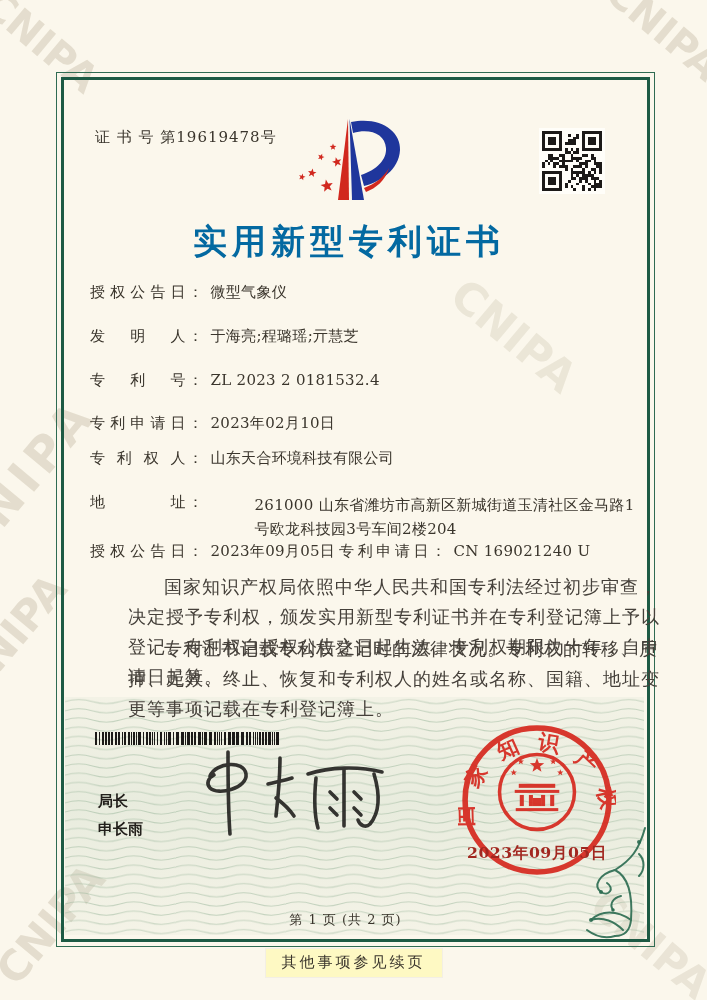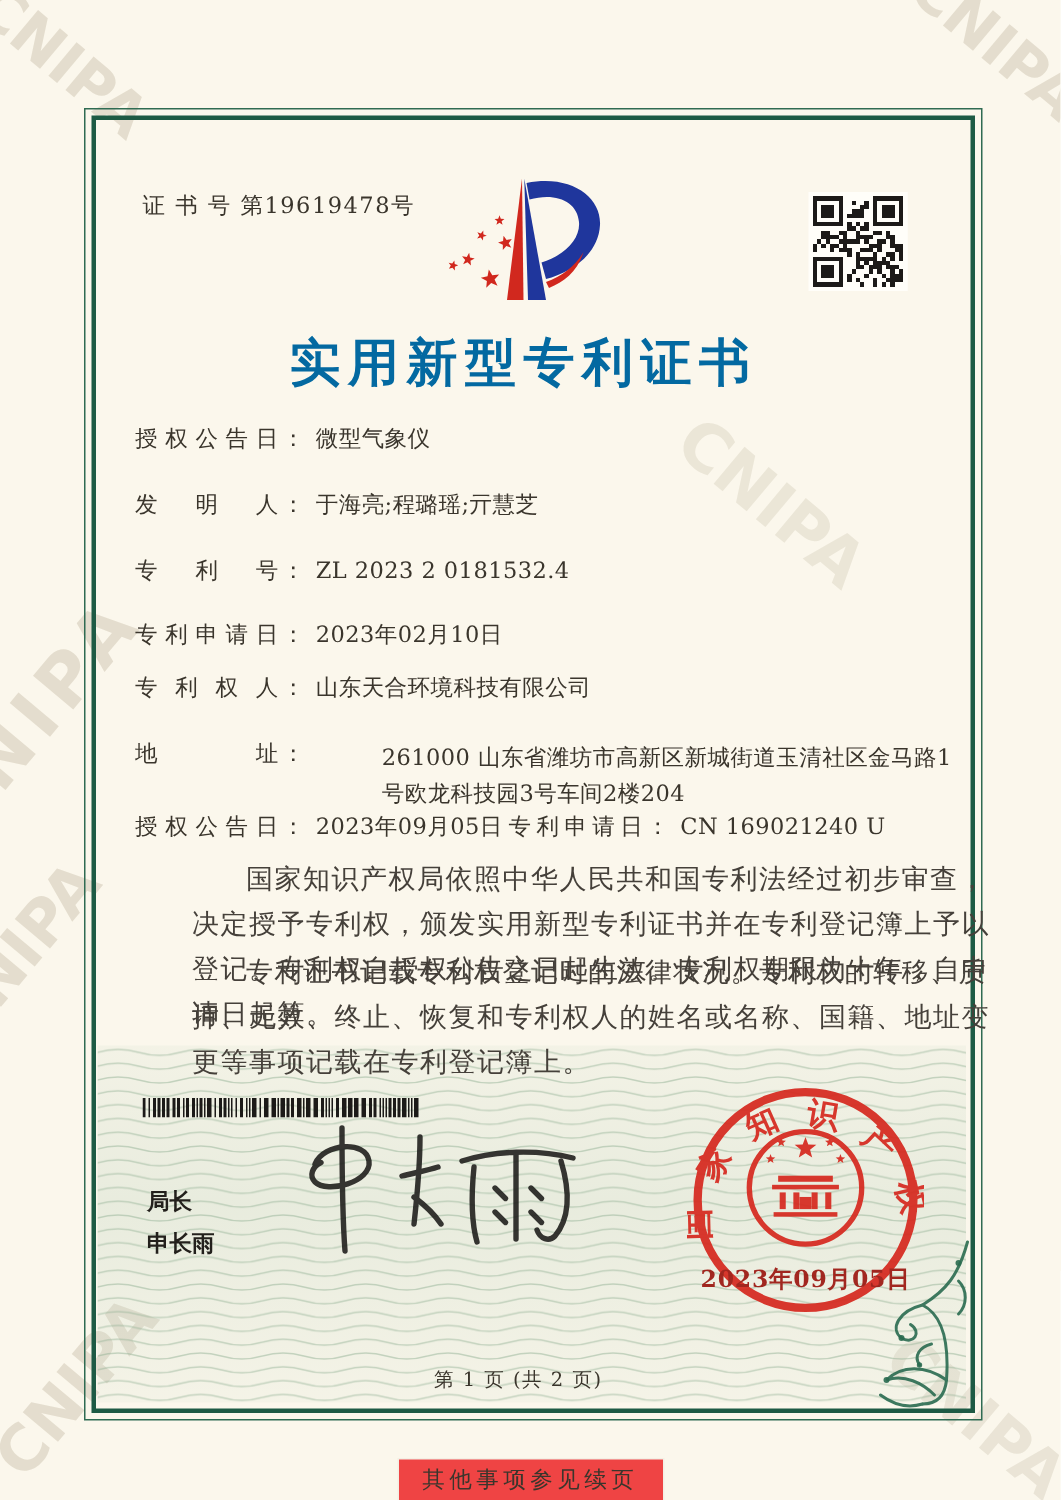--- a/index.html
+++ b/index.html
@@ -27,22 +27,22 @@
   .barcode{position:absolute;left:95px;top:732px;z-index:3;}
   .sig{position:absolute;left:192px;top:748px;z-index:4;}
   .offtitle{position:absolute;left:98px;top:792px;font-size:15px;font-weight:600;z-index:3;
             font-family:"DejaVu Sans","Liberation Sans",sans-serif;color:#23201c;}
   .offname{position:absolute;left:98px;top:820px;font-size:15px;font-weight:600;z-index:3;
            font-family:Liberation Mono, monospace;color:#23201c;}
   .seal{position:absolute;left:458px;top:721px;z-index:5;opacity:.92;}
   .pagenum{position:absolute;left:61px;top:911px;width:569px;text-align:center;font-size:13px;
            letter-spacing:1px;z-index:3;}
   .note{position:absolute;left:50%;top:949px;transform:translateX(-50%);font-size:15px;
-        letter-spacing:3px;background:#ef4444;padding:4px 16px 5px;z-index:3;
-        box-shadow:0 0 0 1px rgba(60,60,40,0.04);margin-top:24px;}
+        letter-spacing:3px;background:#fef9c3;padding:4px 16px 5px;z-index:3;
+        box-shadow:0 0 0 1px rgba(60,60,40,0.04);}
   .ornament{position:absolute;right:-2px;bottom:-2px;}
 </style>
 </head>
 <body>
 
 <div class="page">
 
   <div class="wm" style="left:-26px;top:18px;font-size:40px;transform:rotate(40deg);">CNIPA</div>
   <div class="wm" style="left:596px;top:6px;font-size:40px;transform:rotate(40deg);">CNIPA</div>
   <div class="wm" style="left:440px;top:310px;font-size:44px;transform:rotate(40deg);color:rgba(174,163,137,0.20);">CNIPA</div>

